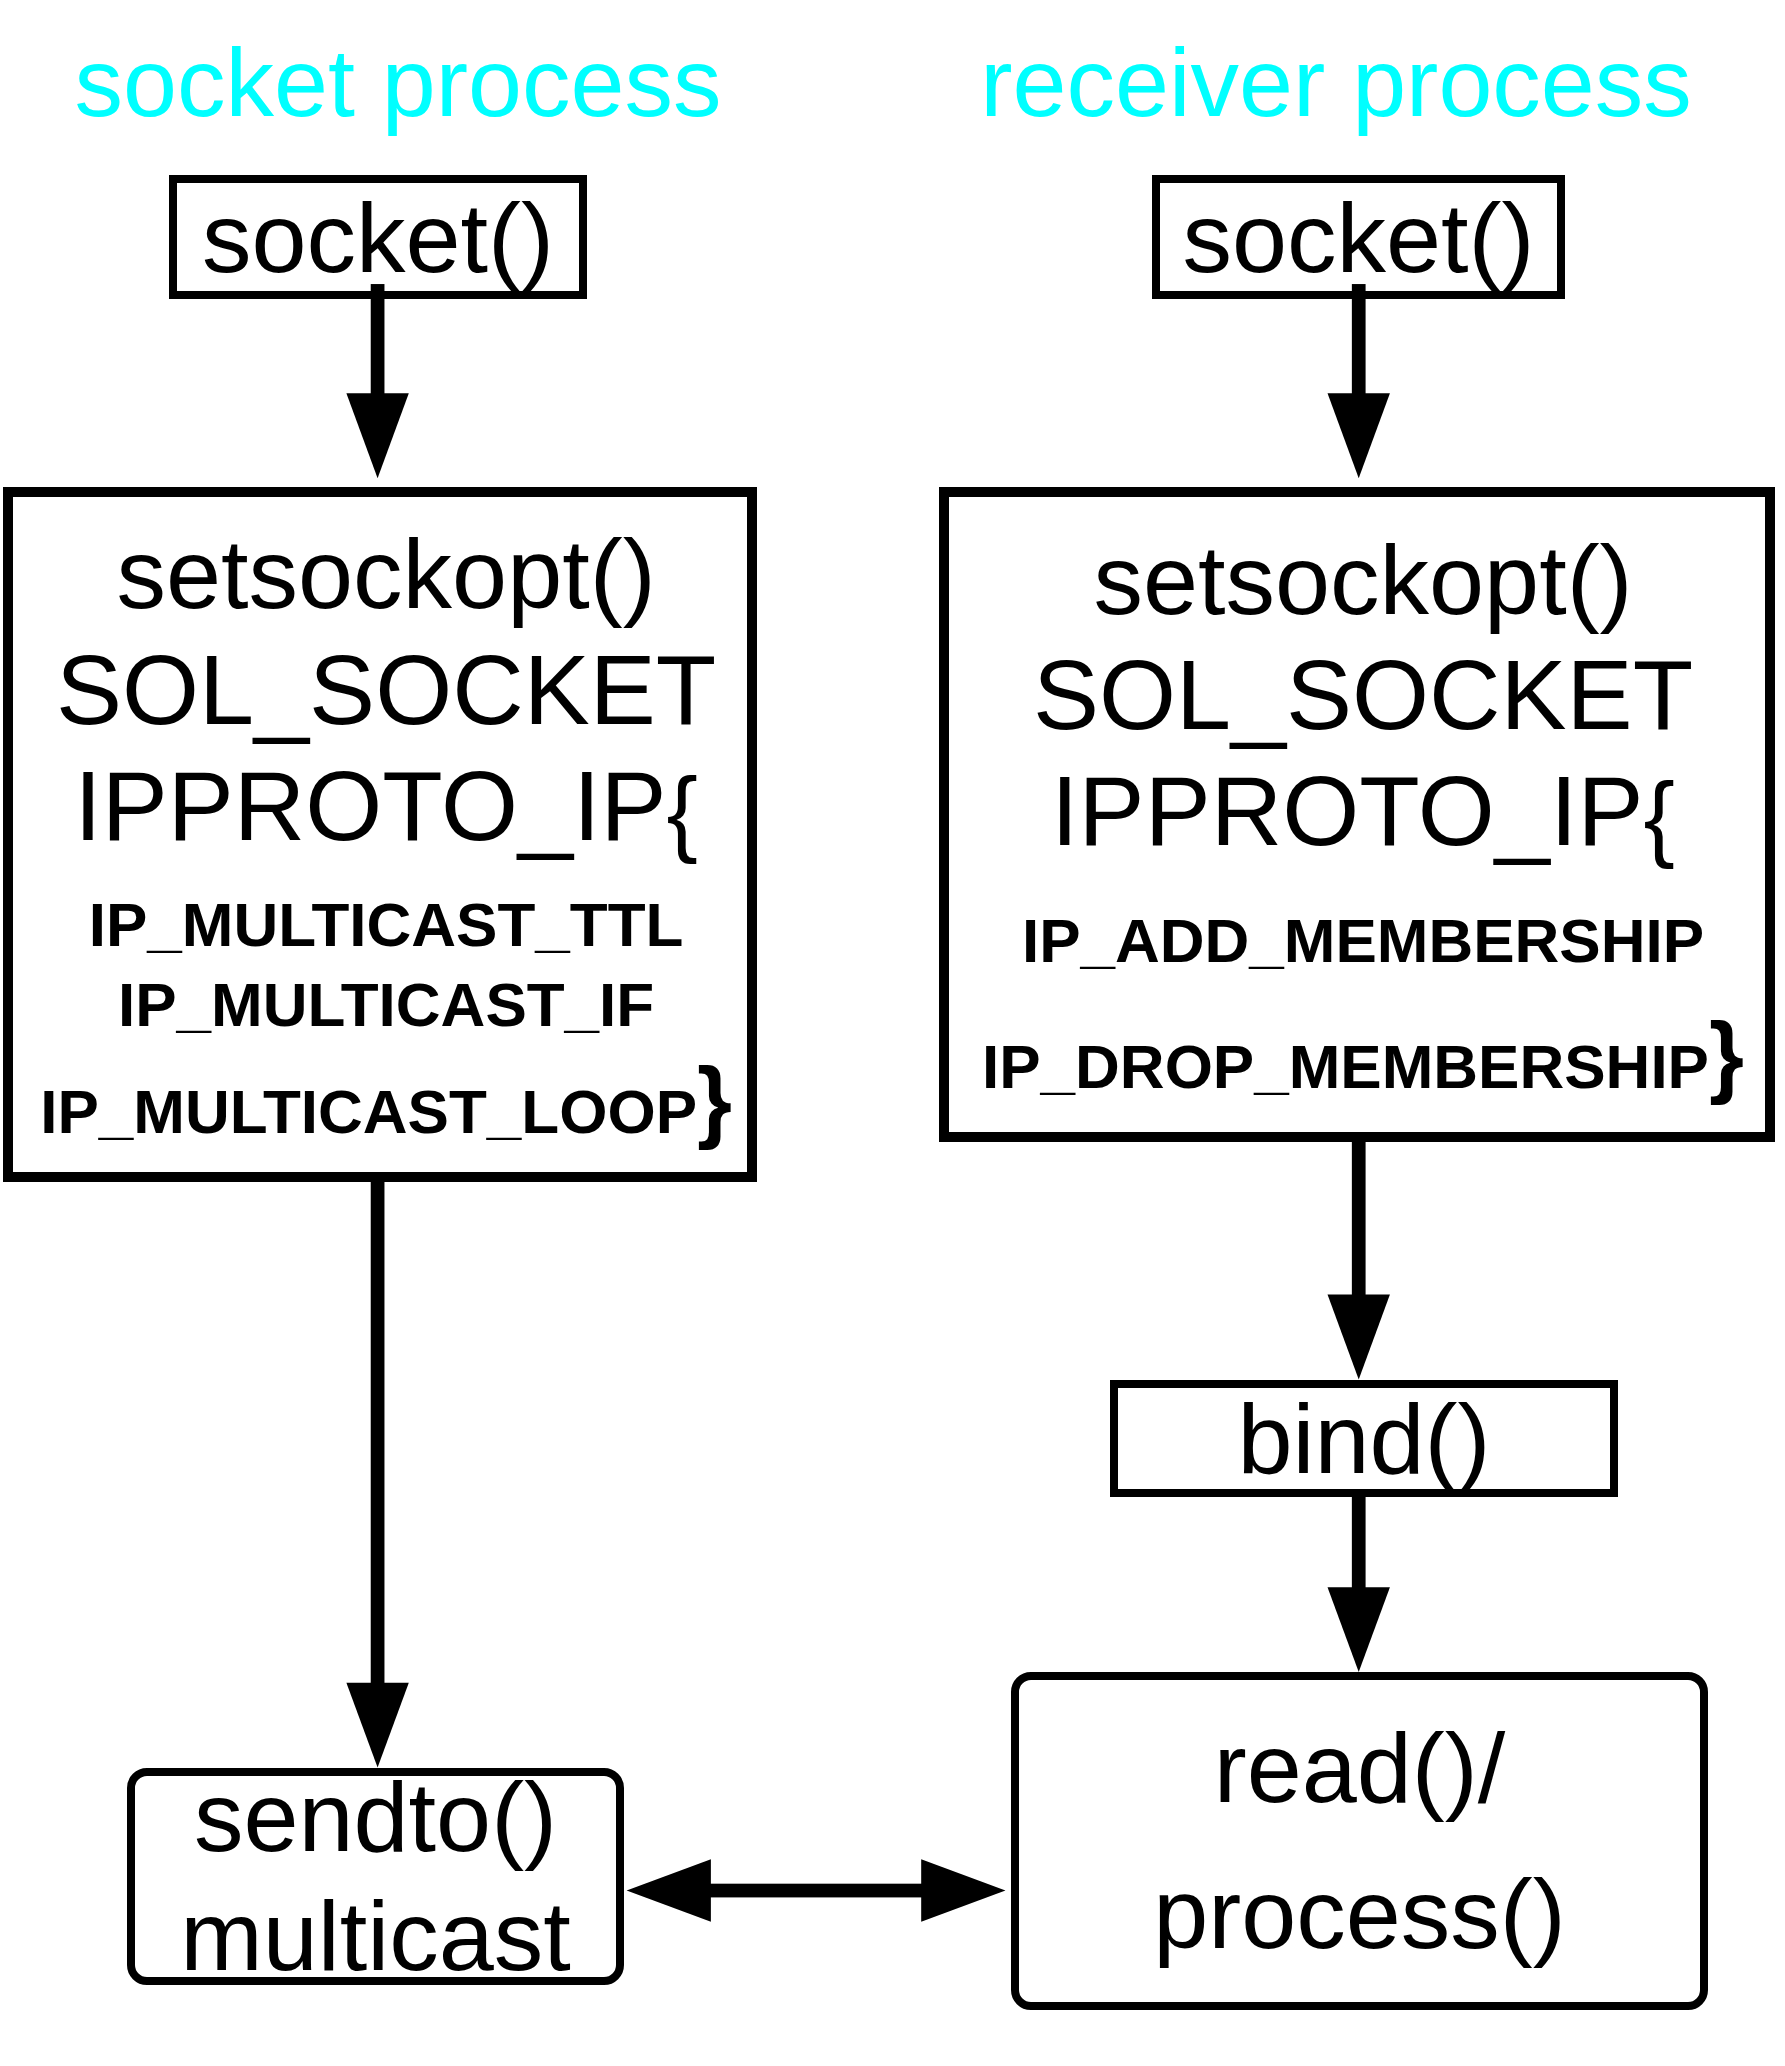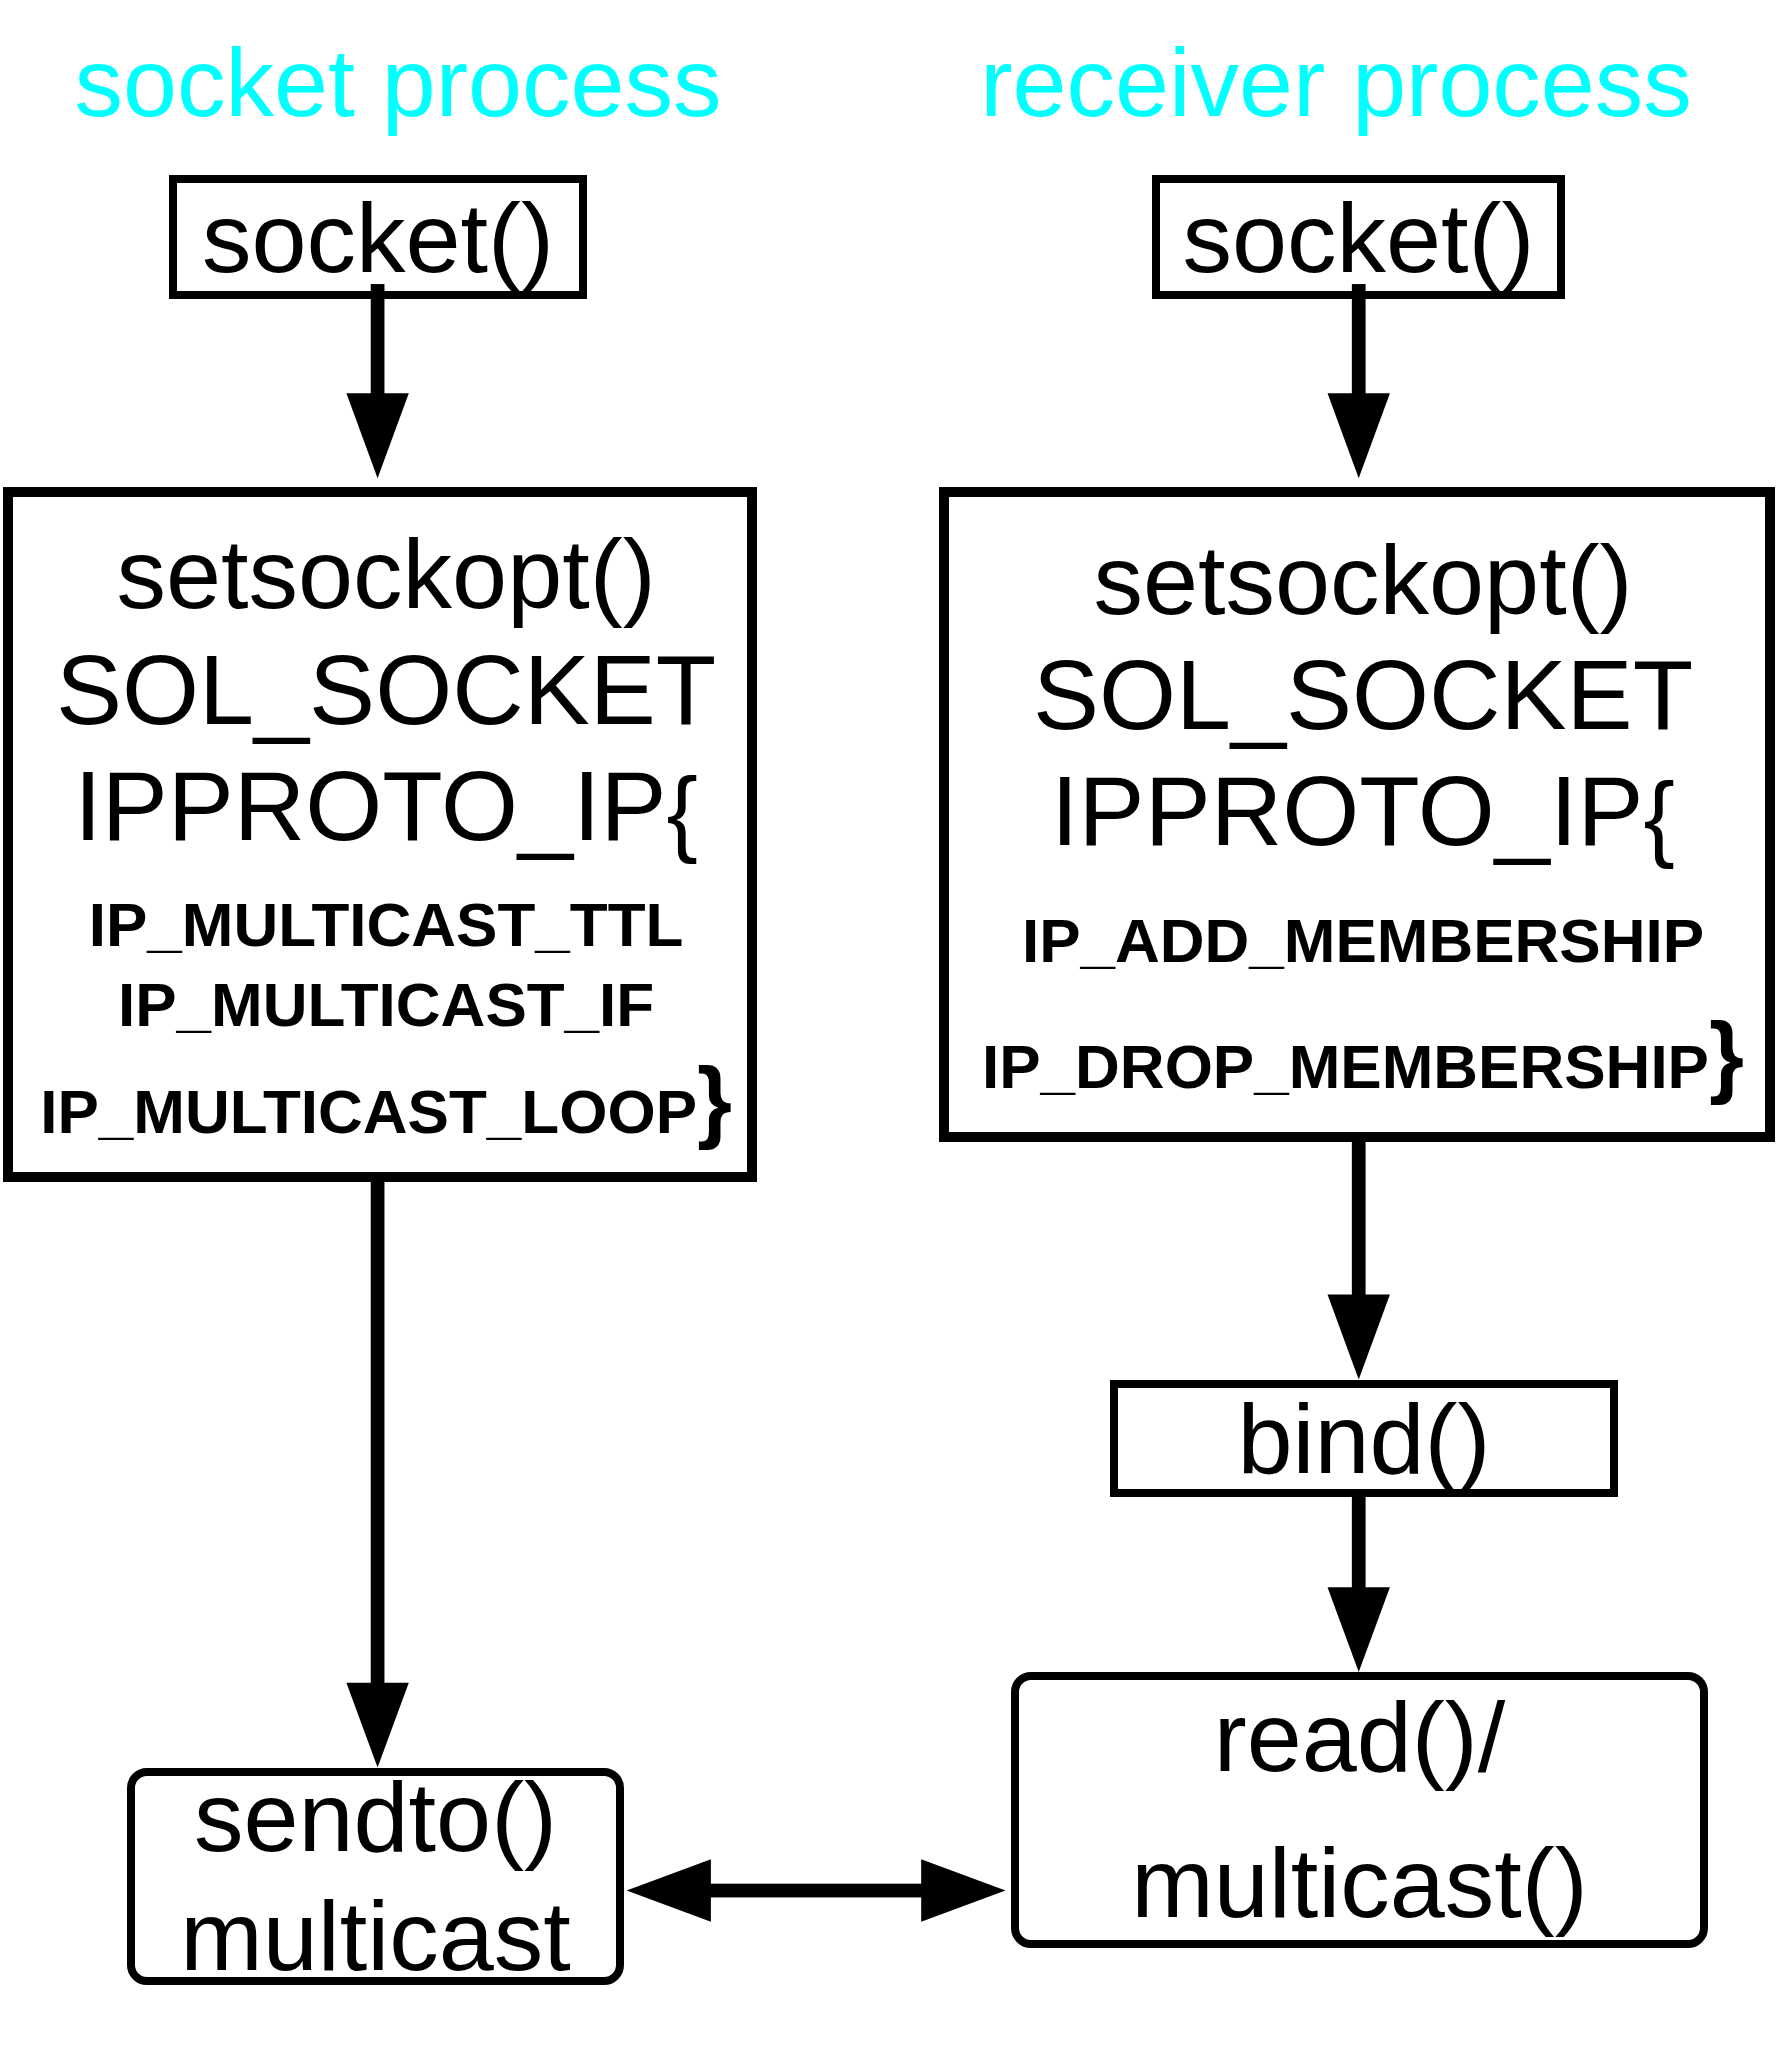--- a/index.html
+++ b/index.html
@@ -134,19 +134,19 @@
     <div class="f-big">SOL_SOCKET</div>
     <div class="f-big"><span>IPPROTO_IP</span><span class="brace-open">{</span></div>
     <div class="f-small gap-r1">IP_ADD_MEMBERSHIP</div>
     <div class="f-small gap-r2"><span>IP_DROP_MEMBERSHIP</span><span class="brace-close">}</span></div>
   </div>
 
   <div class="box f-title" style="left:1110px; top:1380px; width:508px; height:117px;">
     <span>bind()</span>
   </div>
 
-  <div class="box f-title two-line loose" style="left:1011px; top:1672px; width:697px; height:276px;text-align:right;">
+  <div class="box f-title two-line loose" style="left:1011px; top:1672px; width:697px; height:338px;text-align:right;">
     <div>read()/</div>
-    <div>multicast()</div>
+    <div>process()</div>
   </div>
 
 </div>
 
 
 </body></html>

